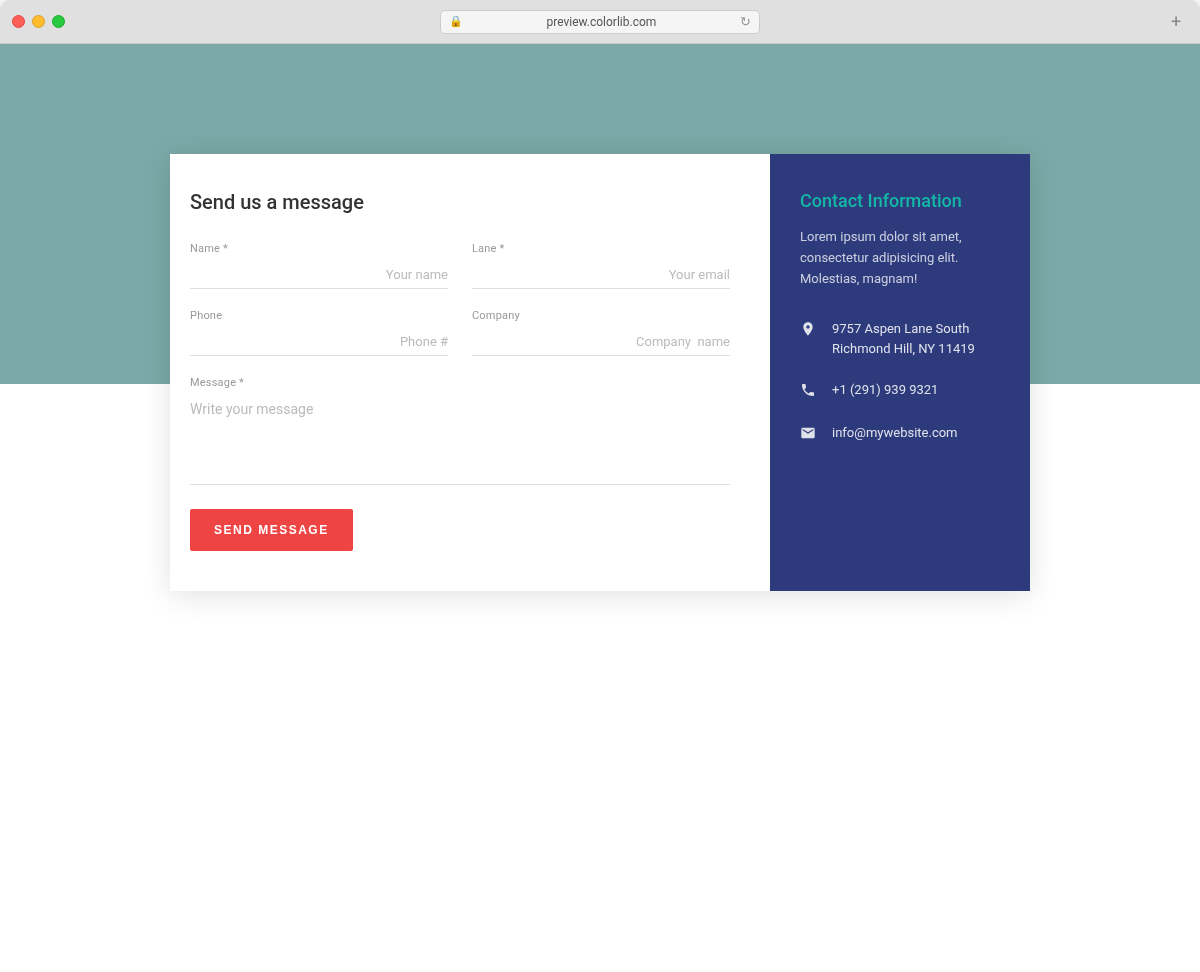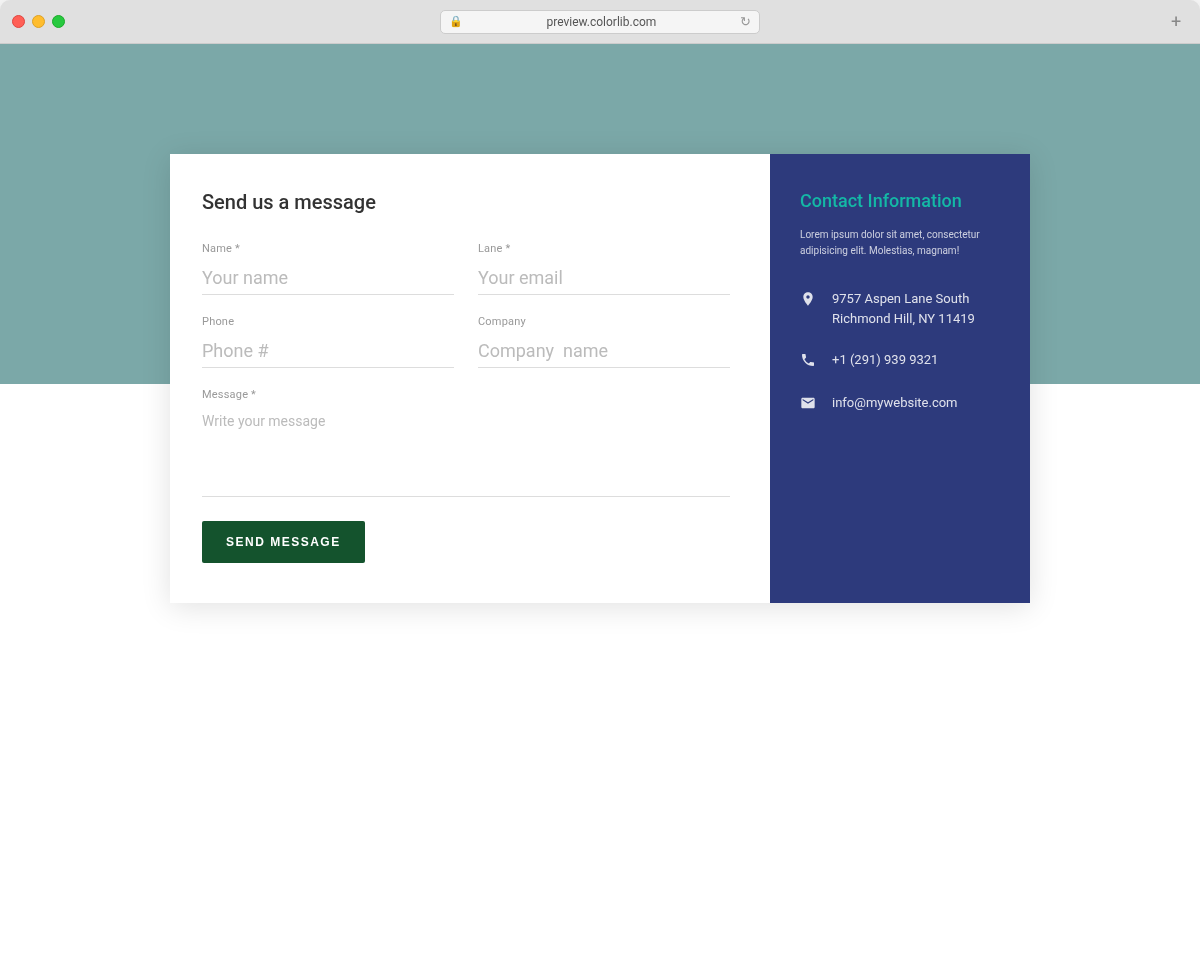--- a/index.html
+++ b/index.html
@@ -140,21 +140,21 @@
       width: 860px;
       display: flex;
       box-shadow: 0 4px 30px rgba(0,0,0,0.12);
       border-radius: 2px;
     }
 
     
     .form-section {
       flex: 1;
       background: #fff;
-      padding: 36px 40px 40px 32px;
+      padding: 36px 40px 40px 20px;
     }
 
     .form-title {
       font-size: 20px;
       font-weight: 500;
       color: #333;
       margin-bottom: 28px;
     }
 
     .form-row {
@@ -174,25 +174,26 @@
       color: #999;
       margin-bottom: 6px;
       letter-spacing: 0.2px;
     }
 
     .form-input {
       border: none;
       border-bottom: 1px solid #ddd;
       outline: none;
       padding: 6px 0;
-      font-size: 18px;
+      font-size: 13px;
       color: #aaa;
       background: transparent;
       width: 100%;
       font-family: inherit;
+      text-align: right;
     }
 
     .form-input::placeholder {
       color: #bbb;
     }
 
     .message-group {
       margin-bottom: 24px;
     }
 
@@ -212,21 +213,21 @@
       font-family: inherit;
       resize: none;
       height: 90px;
     }
 
     .form-textarea::placeholder {
       color: #bbb;
     }
 
     .send-btn {
-      background: #14532d;
+      background: #ef4444;
       color: #fff;
       border: none;
       padding: 14px 24px;
       font-size: 12px;
       font-weight: 600;
       letter-spacing: 1.5px;
       cursor: pointer;
       border-radius: 2px;
       text-transform: uppercase;
     }
@@ -241,21 +242,21 @@
     }
 
     .info-title {
       font-size: 18px;
       font-weight: 500;
       margin-bottom: 16px;
       color: #14b8a6;
     }
 
     .info-desc {
-      font-size: 10px;
+      font-size: 13px;
       color: rgba(255,255,255,0.75);
       line-height: 1.6;
       margin-bottom: 30px;
     }
 
     .info-item {
       display: flex;
       align-items: flex-start;
       gap: 14px;
       margin-bottom: 22px;

